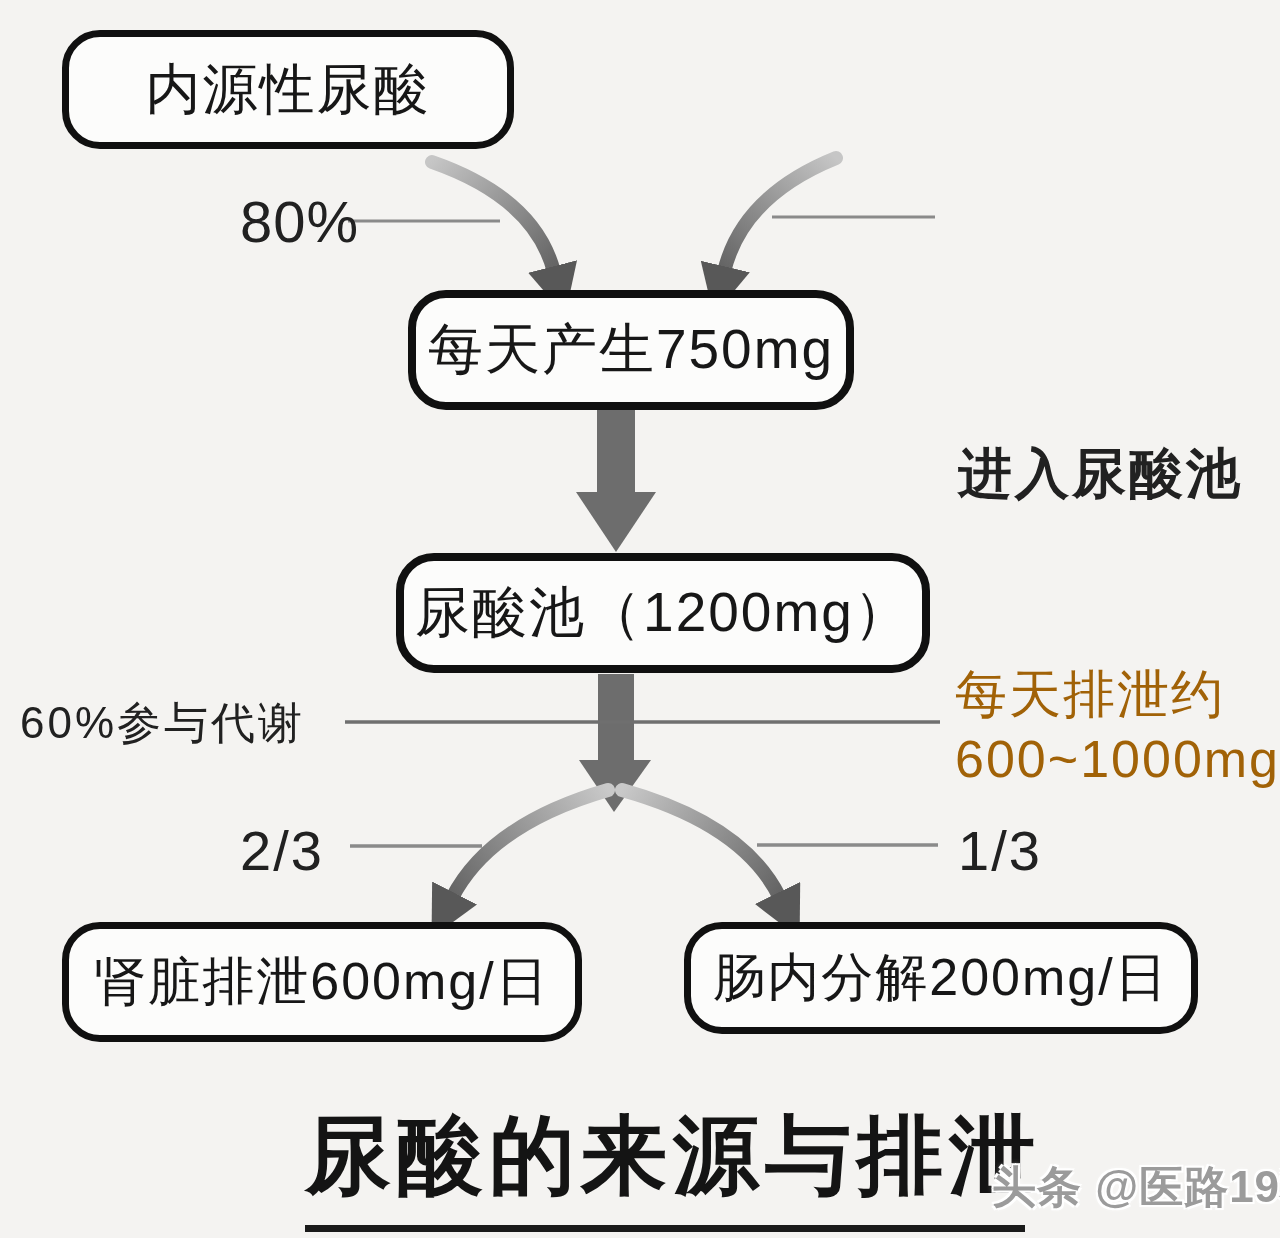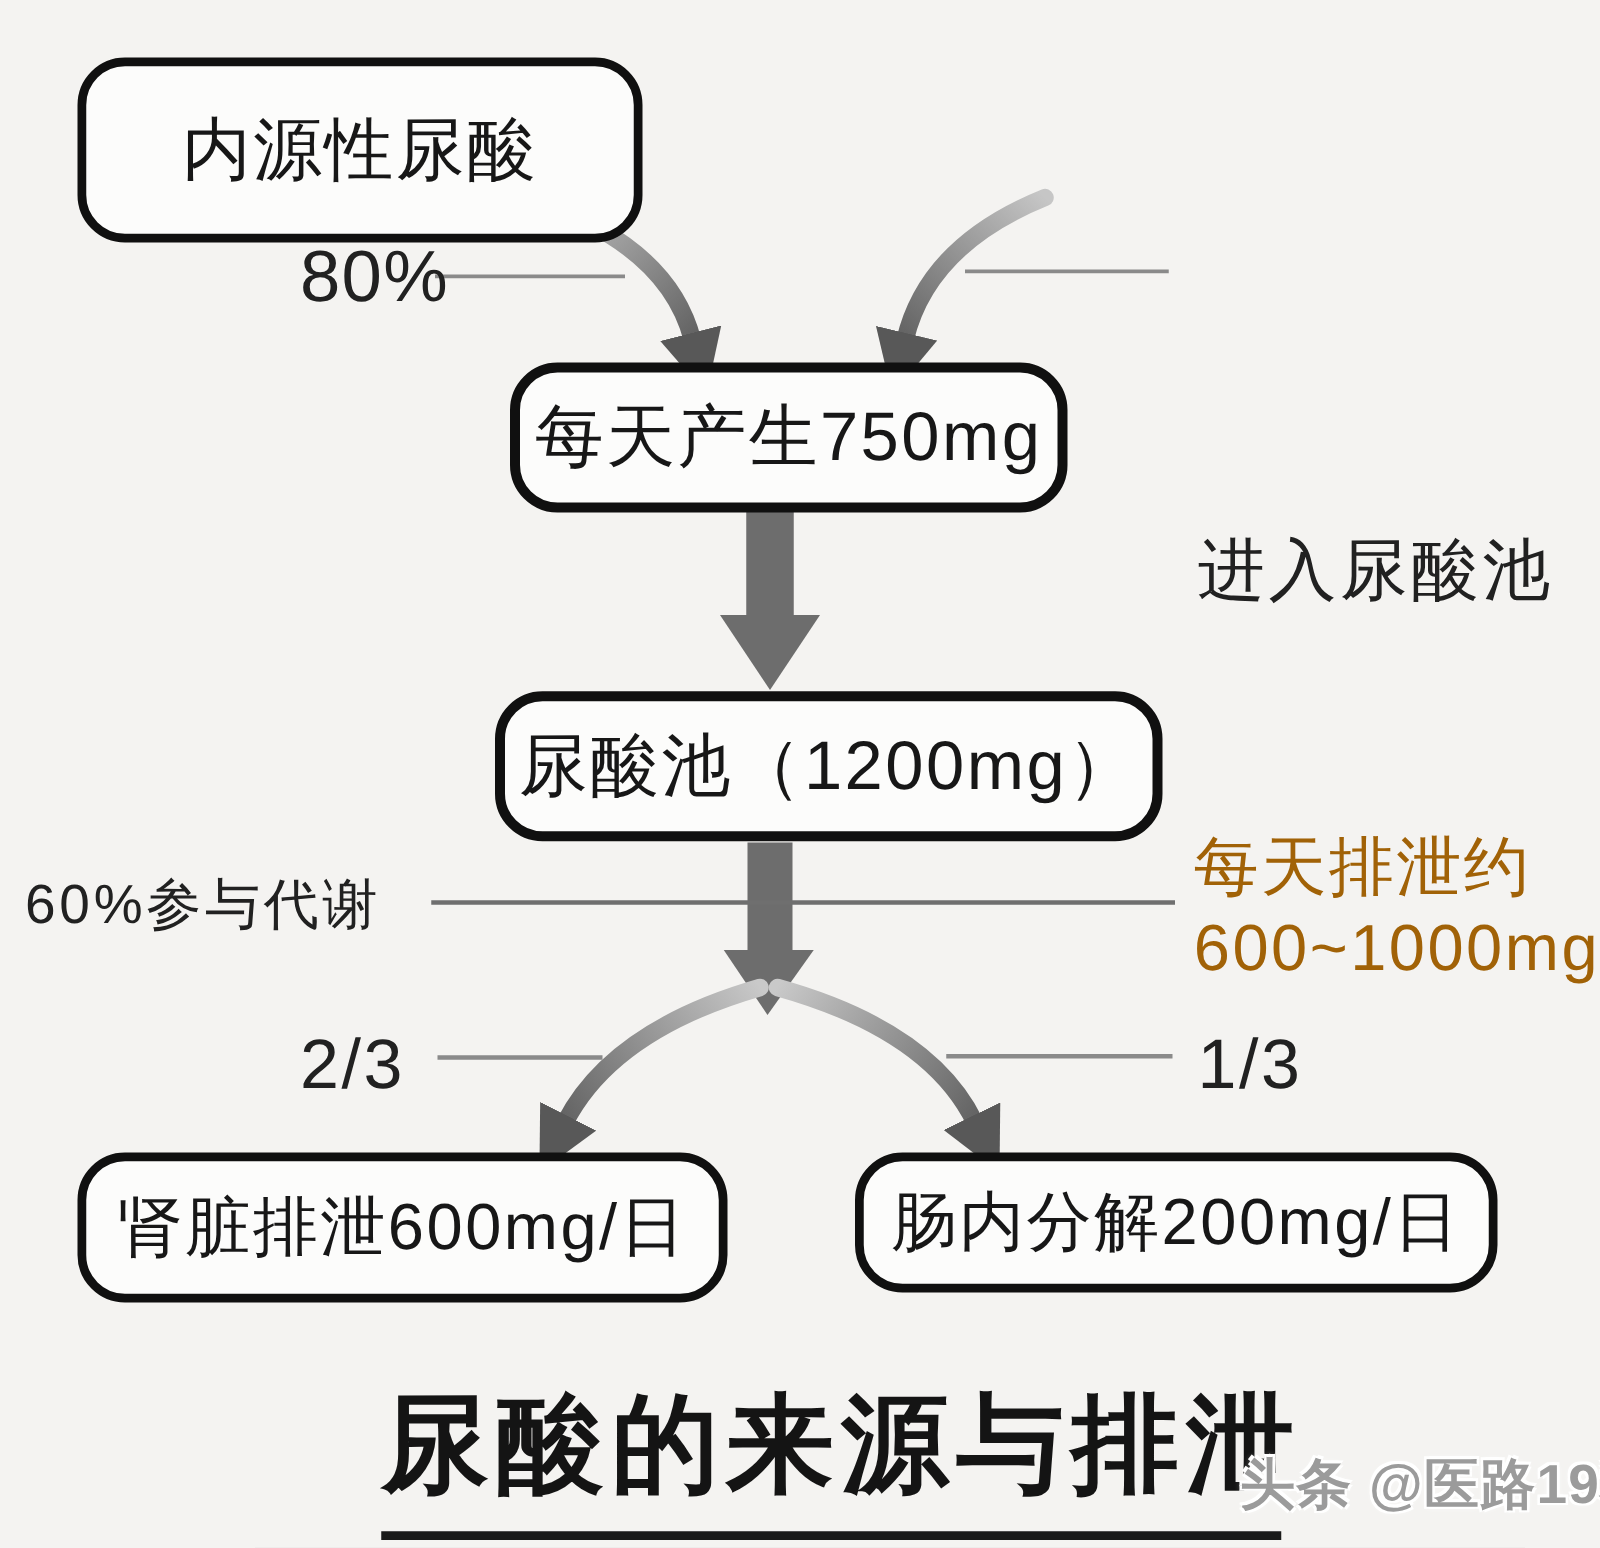--- a/index.html
+++ b/index.html
@@ -130,21 +130,21 @@
     <line x1="350" y1="846" x2="482" y2="846" stroke="#8a8a8a" stroke-width="3.5"></line>
     <line x1="757" y1="845" x2="938" y2="845" stroke="#8a8a8a" stroke-width="3.5"></line>
 
     <path d="M 432 162 Q 535 198 554 272" fill="none" stroke="url(#g1)" stroke-width="14" stroke-linecap="round" marker-end="url(#ah)"></path>
     <path d="M 836 158 Q 742 196 724 272" fill="none" stroke="url(#g2)" stroke-width="14" stroke-linecap="round" marker-end="url(#ah)"></path>
 
     <path d="M 608 790 Q 490 824 452 898" fill="none" stroke="url(#g3)" stroke-width="14" stroke-linecap="round" marker-end="url(#ah)"></path>
     <path d="M 622 790 Q 744 824 780 898" fill="none" stroke="url(#g4)" stroke-width="14" stroke-linecap="round" marker-end="url(#ah)"></path>
   </svg>
 
-  <div class="node" style="left:62px; top:30px; width:452px; height:148px;margin-top:16px;">
+  <div class="node" style="left:62px; top:30px; width:452px; height:119px;">
     <span>内源性尿酸</span>
   </div>
 
 
   <div class="node" style="left:408px; top:290px; width:446px; height:120px; border-width:8px;">
     <span>每天产生750mg</span>
   </div>
 
   <div class="node" style="left:396px; top:553px; width:534px; height:120px; border-width:8px;">
     <span>尿酸池（1200mg）</span>
@@ -154,21 +154,21 @@
     <span>肾脏排泄600mg/日</span>
   </div>
 
   <div class="node" style="left:684px; top:922px; width:514px; height:112px; font-size:52px;">
     <span>肠内分解200mg/日</span>
   </div>
 
   <div class="flabel pct" style="left:240px; top:188px;">80%</div>
 
 
-  <div class="flabel side-note" style="left:958px; top:420px;">进入尿酸池</div>
+  <div class="flabel side-note" style="left:958px; top:438px;font-weight:bold;">进入尿酸池</div>
 
   <div class="flabel side-note" style="left:20px; top:694px; font-size:44px;">60%参与代谢</div>
 
   <div class="excretion-note" style="left:955px; top:662px;">
     <div>每天排泄约</div>
     <div>600~1000mg</div>
   </div>
 
   <div class="flabel frac" style="left:240px; top:818px;">2/3</div>
 

